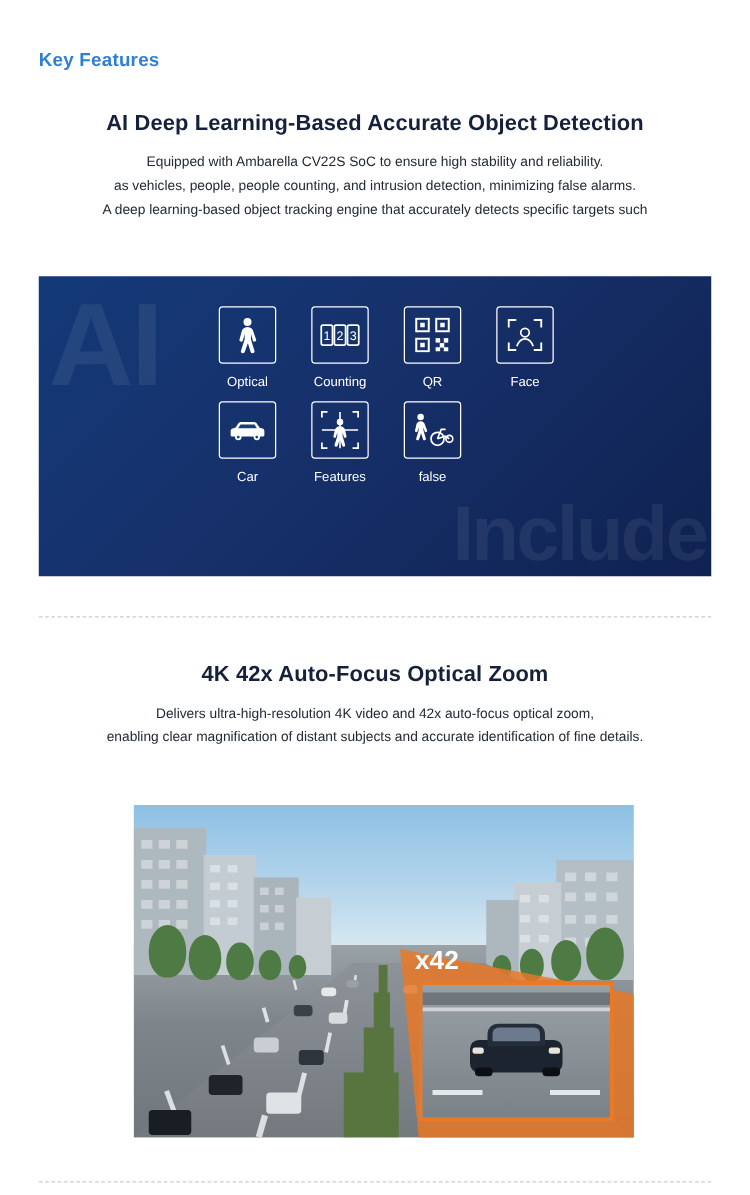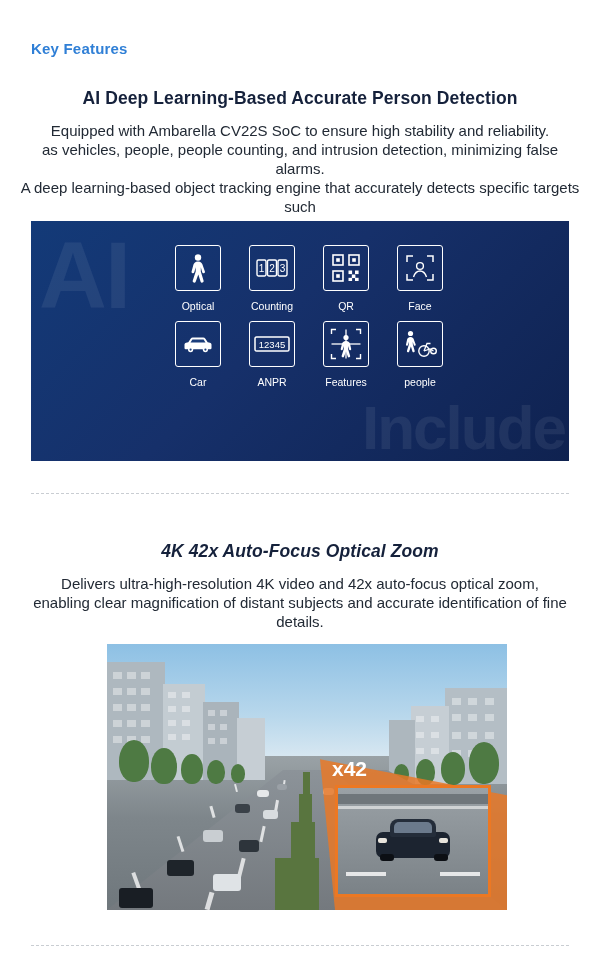--- a/index.html
+++ b/index.html
@@ -35,21 +35,21 @@
   
   .block-title {
     text-align: center;
     font-size: 17.5px;
     font-weight: bold;
     color: #15213b;
     letter-spacing: 0.1px;
   }
   .block-desc {
     text-align: center;
-    font-size: 15px;
+    font-size: 11px;
     line-height: 19px;
     color: #222a35;
   }
 
   #block1 {
     position: absolute;
     left: 0;
     top: 88px;
     width: 600px;
   }
@@ -129,21 +129,21 @@
   #divider1 { top: 493px; }
   #divider2 { top: 945px; }
 
   
   #block2 {
     position: absolute;
     left: 0;
     top: 529px;
     width: 600px;
   }
-  #block2 .block-title { margin: 12px 0 12px 0; font-style: italic; }
+  #block2 .block-title { margin: 0 0 12px 0; }
   #block2 .block-desc { padding: 0 28px; }
 
   
   .photo {
     position: absolute;
     left: 107px;
     top: 644px;
     width: 400px;
     height: 266px;
     overflow: hidden;
@@ -260,21 +260,21 @@
   }
 </style>
 </head>
 <body>
 
 <div class="page">
 
   <div class="section-kicker">Key Features</div>
 
   <div id="block1">
-    <div class="block-title">AI Deep Learning-Based Accurate Person Detection</div>
+    <div class="block-title">AI Deep Learning-Based Accurate Object Detection</div>
     <div class="block-desc">
       <div>Equipped with Ambarella CV22S SoC to ensure high stability and reliability.</div>
       <div>as vehicles, people, people counting, and intrusion detection, minimizing false alarms.</div>
       <div>A deep learning-based object tracking engine that accurately detects specific targets such</div>
     </div>
   </div>
 
   <div class="ai-panel">
     <div class="ai-watermark left">AI</div>
     <div class="ai-watermark right">Include</div>
@@ -345,29 +345,20 @@
             <path d="M10.4 5.6 h11.2 l1.9 3 H8.5 z" fill="#1a3d7c"></path>
             <circle cx="8.6" cy="15.6" r="2.6" fill="#fff"></circle>
             <circle cx="23.4" cy="15.6" r="2.6" fill="#fff"></circle>
             <circle cx="8.6" cy="15.6" r="1.1" fill="#1a3d7c"></circle>
             <circle cx="23.4" cy="15.6" r="1.1" fill="#1a3d7c"></circle>
           </svg>
         </div>
         <div class="icon-label">Car</div>
       </div>
 
-      <div class="icon-cell">
-        <div class="icon-box">
-          <svg width="36" height="18" viewBox="0 0 36 18">
-            <rect x="1" y="2" width="34" height="14" rx="1.6" fill="none" stroke="#fff" stroke-width="1.5"></rect>
-            <text x="18" y="13" font-family="Liberation Sans, sans-serif" font-size="9.5" fill="#fff" text-anchor="middle">12345</text>
-          </svg>
-        </div>
-        <div class="icon-label">ANPR</div>
-      </div>
 
       <div class="icon-cell">
         <div class="icon-box">
           <svg width="32" height="32" viewBox="0 0 32 32">
             <line x1="16" y1="1.5" x2="16" y2="30.5" stroke="#fff" stroke-width="1.3"></line>
             <line x1="1.5" y1="16" x2="30.5" y2="16" stroke="#fff" stroke-width="1.3"></line>
             <circle cx="16" cy="9.5" r="2.6" fill="#fff"></circle>
             <path d="M16 13 c-2.4 0 -3.8 1.4 -4.2 3.4 l-1.1 4.6 a1.1 1.1 0 0 0 2.1 .6 l1 -3.6 l0 3 l-2.2 7 a1.3 1.3 0 0 0 2.4 .8 l2 -5.6 l1.8 5.6 a1.3 1.3 0 0 0 2.4 -.8 l-2.1 -7 l0 -3 l1 3.6 a1.1 1.1 0 0 0 2.1 -.6 L20.2 16.4 C19.8 14.4 18.4 13 16 13 z" fill="#fff"></path>
             <path d="M1.5 6 V1.5 H6" fill="none" stroke="#fff" stroke-width="1.4"></path>
             <path d="M26 1.5 H30.5 V6" fill="none" stroke="#fff" stroke-width="1.4"></path>
@@ -382,21 +373,21 @@
         <div class="icon-box">
           <svg width="34" height="30" viewBox="0 0 34 30">
             <circle cx="7.5" cy="4.5" r="2.6" fill="#fff"></circle>
             <path d="M7.5 8 C5.4 8 4.3 9.4 4 11 l-1 4.4 a1 1 0 0 0 2 .5 l.9 -3.2 l0 2.6 l-2 6.6 a1.2 1.2 0 0 0 2.2 .8 l1.8 -5.1 l1.6 5.1 a1.2 1.2 0 0 0 2.2 -.8 l-1.9 -6.6 l0 -2.6 l.9 3.2 a1 1 0 0 0 2 -.5 L11 11 C10.7 9.4 9.6 8 7.5 8 z" fill="#fff"></path>
             <circle cx="21" cy="22" r="5.2" fill="none" stroke="#fff" stroke-width="1.4"></circle>
             <circle cx="30.5" cy="22" r="2.8" fill="none" stroke="#fff" stroke-width="1.4"></circle>
             <path d="M21 22 L24 14.5 L27.5 14.5" fill="none" stroke="#fff" stroke-width="1.3"></path>
             <path d="M21 22 L27 20 L30.5 22" fill="none" stroke="#fff" stroke-width="1.3"></path>
           </svg>
         </div>
-        <div class="icon-label">people</div>
+        <div class="icon-label">false</div>
       </div>
 
     </div>
   </div>
 
   <div class="divider" id="divider1"></div>
 
   <div id="block2">
     <div class="block-title">4K 42x Auto-Focus Optical Zoom</div>
     <div class="block-desc">

